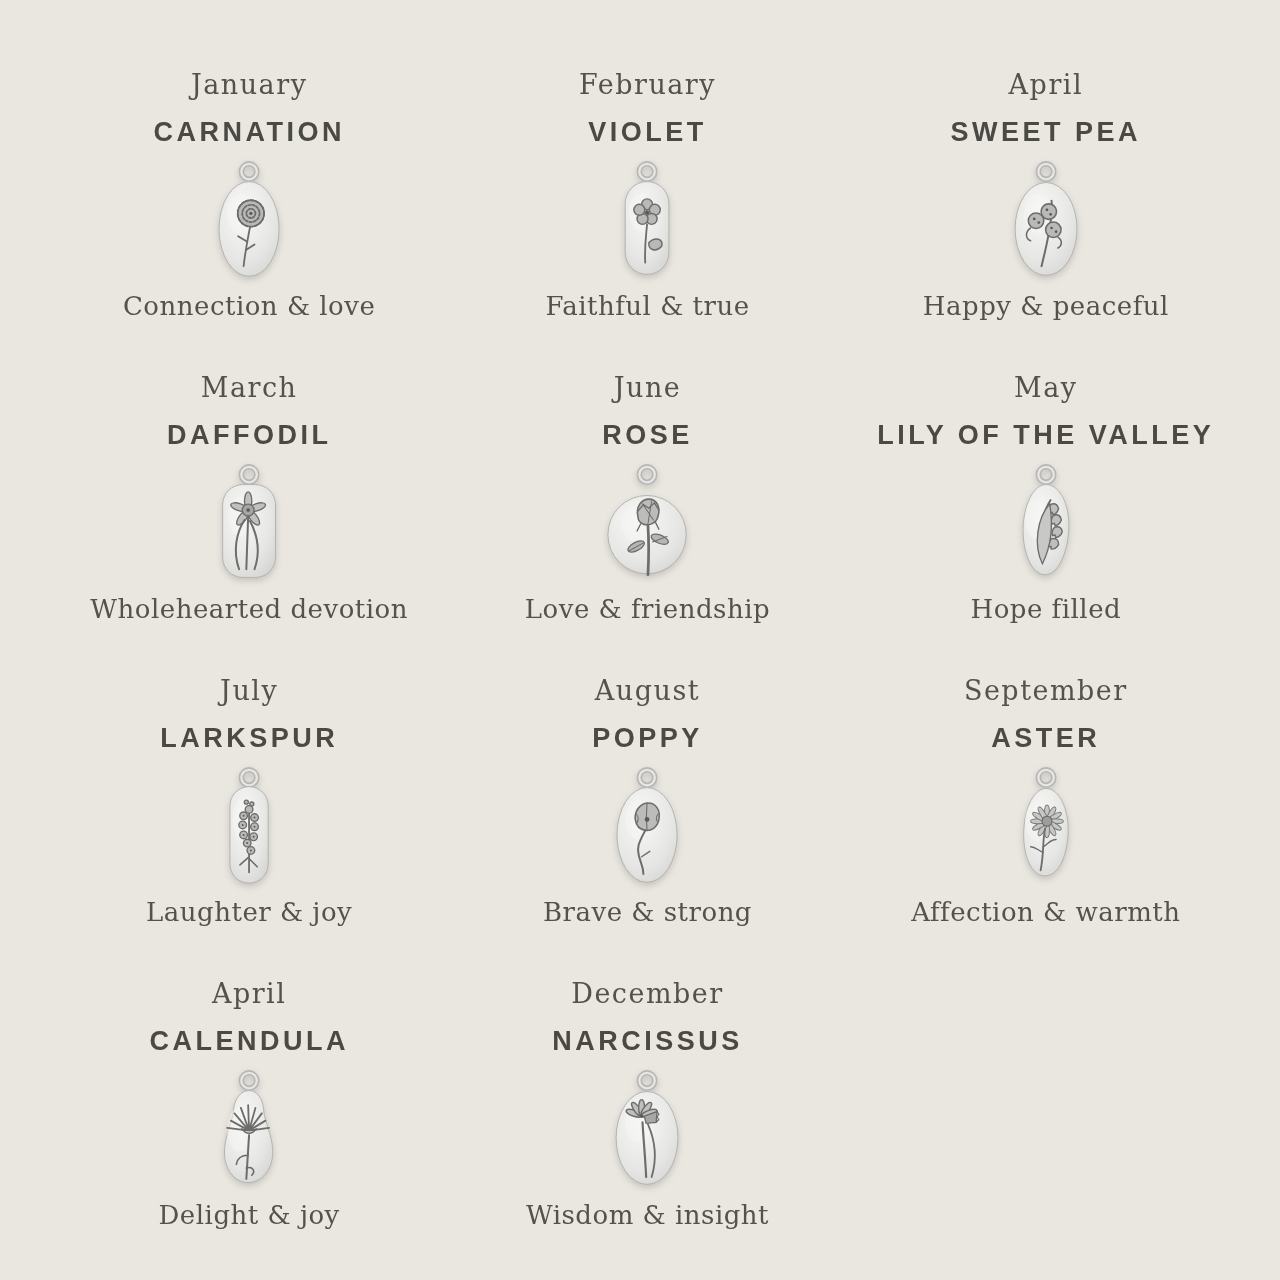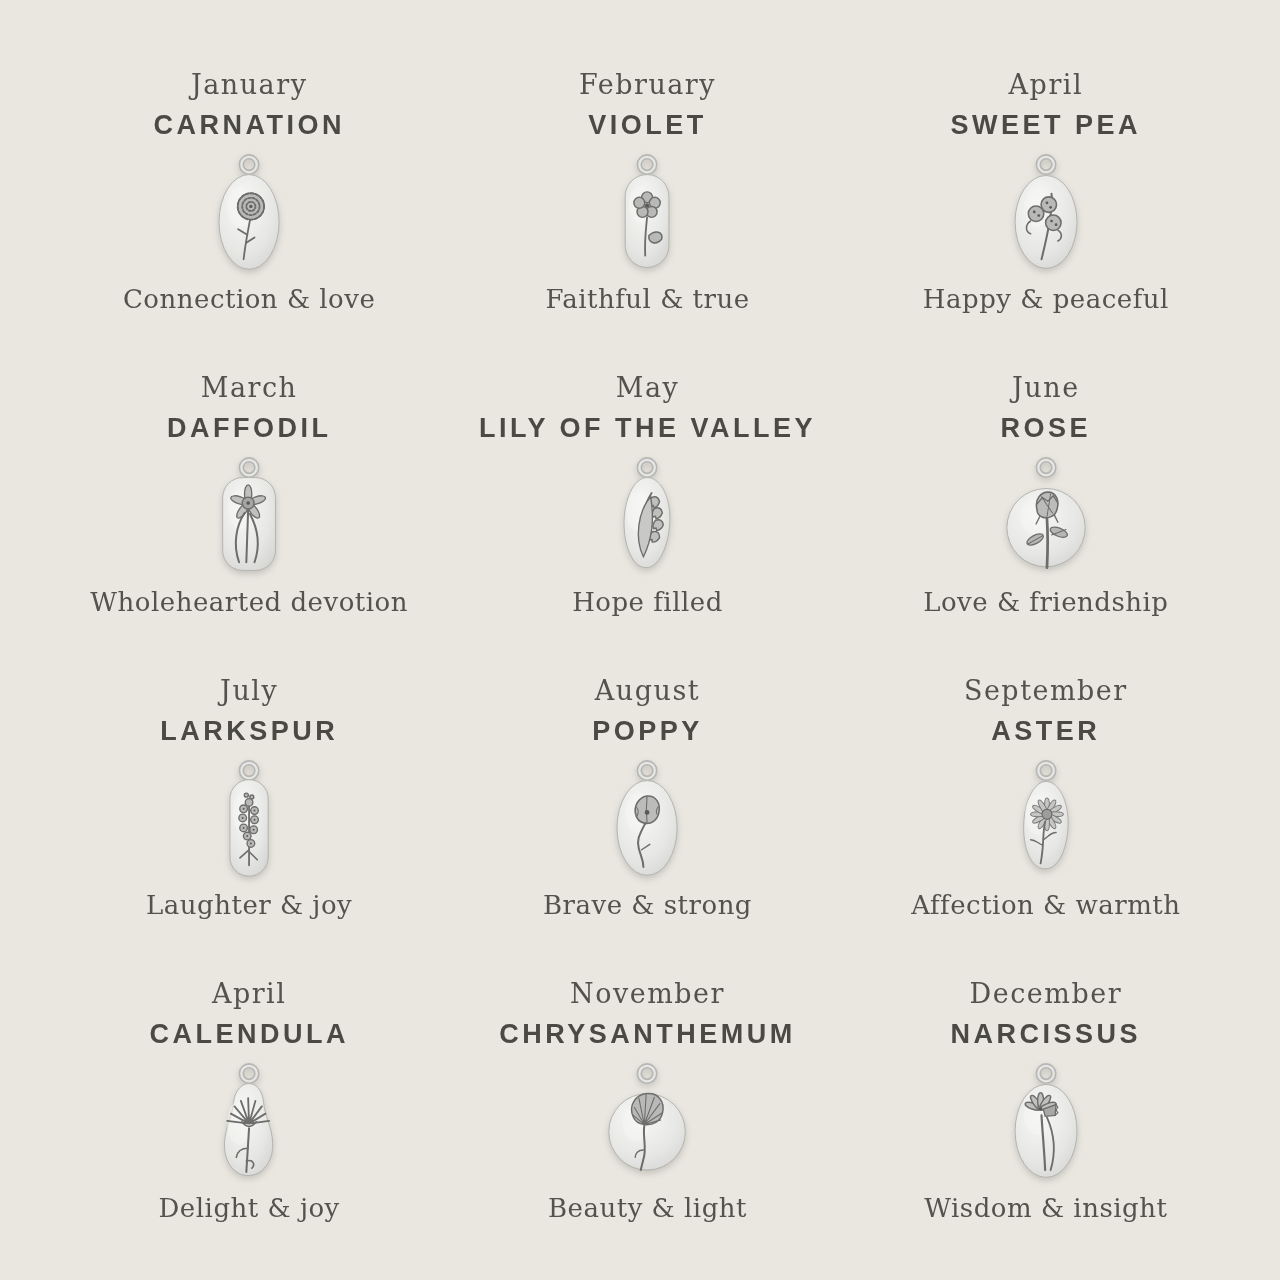--- a/index.html
+++ b/index.html
@@ -20,21 +20,21 @@
   }
   .cell{
     display:flex;flex-direction:column;align-items:center;text-align:left;
   }
   .month{
     margin-top:22px;
     font-size:27px;letter-spacing:1.5px;line-height:1.25;
     color:#54524c;
   }
   .flower{
-    margin-top:6px;
+    margin-top:13px;
     font-family:"Liberation Sans", sans-serif;
     font-weight:bold;font-size:27px;letter-spacing:3.5px;line-height:1.3;
     color:#4a4944;
     white-space:nowrap;
   }
   .pendant{
     height:142px;display:flex;align-items:center;justify-content:center;margin-top:2px;
   }
   .charm{height:132px;width:auto;filter:drop-shadow(0 3px 3px rgba(90,88,80,.25));}
   .meaning{
@@ -155,42 +155,20 @@
           <path d="M54 62 L52 120" fill="none" stroke-width="2.2"></path>
           <path d="M44 120 C37 100 41 80 50 66" fill="none" stroke-width="2.2"></path>
           <path d="M61 120 C68 100 64 82 56 67" fill="none" stroke-width="2.2"></path>
         </g>
       </svg>
     </div>
     <div class="meaning">Wholehearted devotion</div>
   </section>
 
   <section class="cell">
-    <div class="month">May</div>
-    <div class="flower">LILY OF THE VALLEY</div>
-    <div class="pendant">
-      <svg class="charm" viewBox="0 0 110 145">
-        <circle cx="55" cy="16" r="8.5" fill="none" stroke="#b6b6b4" stroke-width="6"></circle>
-        <circle cx="55" cy="16" r="8.5" fill="none" stroke="#e6e6e4" stroke-width="2.5"></circle>
-        <path d="M55 27 C68 27 79 44 80 68 C81 96 70 126 54 126 C38 126 28 98 30 70 C32 46 42 27 55 27 Z" fill="url(#silverR)" stroke="#b0b0ae" stroke-width="1"></path>
-        <ellipse cx="45" cy="64" rx="13" ry="22" fill="#f6f6f4" opacity="0.5"></ellipse>
-        <g stroke="#6d6d6b" stroke-width="1.6" fill="#bfbfbd" stroke-linecap="round">
-          <path d="M60 44 C52 56 47 78 50 108" fill="none" stroke-width="2"></path>
-          <path transform="translate(63 54) rotate(20)" d="M-5 -3 Q0 -9 5 -3 Q6 3 2 6 L0 4 L-2 6 Q-6 3 -5 -3 Z"></path>
-          <path transform="translate(66 66) rotate(28)" d="M-5 -3 Q0 -9 5 -3 Q6 3 2 6 L0 4 L-2 6 Q-6 3 -5 -3 Z"></path>
-          <path transform="translate(67 79) rotate(32)" d="M-5 -3 Q0 -9 5 -3 Q6 3 2 6 L0 4 L-2 6 Q-6 3 -5 -3 Z"></path>
-          <path transform="translate(63 92) rotate(40)" d="M-5 -3 Q0 -9 5 -3 Q6 3 2 6 L0 4 L-2 6 Q-6 3 -5 -3 Z"></path>
-          <path d="M51 114 C41 94 45 64 59 48 C63 72 60 96 51 114 Z" fill="#c8c8c6" stroke-width="1.5"></path>
-        </g>
-      </svg>
-    </div>
-    <div class="meaning">Hope filled</div>
-  </section>
-
-  <section class="cell">
     <div class="month">June</div>
     <div class="flower">ROSE</div>
     <div class="pendant">
       <svg class="charm" viewBox="0 0 110 145">
         <circle cx="55" cy="16" r="8.5" fill="none" stroke="#b6b6b4" stroke-width="6"></circle>
         <circle cx="55" cy="16" r="8.5" fill="none" stroke="#e6e6e4" stroke-width="2.5"></circle>
         <circle cx="55" cy="82" r="43" fill="url(#silverR)" stroke="#b0b0ae" stroke-width="1"></circle>
         <ellipse cx="43" cy="70" rx="16" ry="20" fill="#f6f6f4" opacity="0.5"></ellipse>
         <g stroke="#6d6d6b" stroke-linecap="round" fill="none" stroke-width="1.7">
           <path d="M45 62 C42 50 50 43 57 43 C66 43 70 52 67 62 C65 70 56 73 50 70 C46 68 45 65 45 62 Z" fill="#bcbcba"></path>
@@ -198,20 +176,42 @@
           <path d="M50 48 L62 66 M60 45 L56 70" stroke-width="1.1"></path>
           <path d="M48 70 L44 78 M64 68 L68 76" stroke-width="1.5"></path>
           <path d="M56 72 C57 88 57 106 56 126" stroke-width="3"></path>
           <ellipse cx="43" cy="95" rx="10" ry="4.5" transform="rotate(-28 43 95)" fill="#b6b6b4" stroke-width="1.4"></ellipse>
           <ellipse cx="69" cy="87" rx="10" ry="4.5" transform="rotate(22 69 87)" fill="#b6b6b4" stroke-width="1.4"></ellipse>
           <path d="M35 100 L51 91 M61 90 L77 84" stroke-width="1.1"></path>
         </g>
       </svg>
     </div>
     <div class="meaning">Love &amp; friendship</div>
+  </section>
+
+  <section class="cell">
+    <div class="month">May</div>
+    <div class="flower">LILY OF THE VALLEY</div>
+    <div class="pendant">
+      <svg class="charm" viewBox="0 0 110 145">
+        <circle cx="55" cy="16" r="8.5" fill="none" stroke="#b6b6b4" stroke-width="6"></circle>
+        <circle cx="55" cy="16" r="8.5" fill="none" stroke="#e6e6e4" stroke-width="2.5"></circle>
+        <path d="M55 27 C68 27 79 44 80 68 C81 96 70 126 54 126 C38 126 28 98 30 70 C32 46 42 27 55 27 Z" fill="url(#silverR)" stroke="#b0b0ae" stroke-width="1"></path>
+        <ellipse cx="45" cy="64" rx="13" ry="22" fill="#f6f6f4" opacity="0.5"></ellipse>
+        <g stroke="#6d6d6b" stroke-width="1.6" fill="#bfbfbd" stroke-linecap="round">
+          <path d="M60 44 C52 56 47 78 50 108" fill="none" stroke-width="2"></path>
+          <path transform="translate(63 54) rotate(20)" d="M-5 -3 Q0 -9 5 -3 Q6 3 2 6 L0 4 L-2 6 Q-6 3 -5 -3 Z"></path>
+          <path transform="translate(66 66) rotate(28)" d="M-5 -3 Q0 -9 5 -3 Q6 3 2 6 L0 4 L-2 6 Q-6 3 -5 -3 Z"></path>
+          <path transform="translate(67 79) rotate(32)" d="M-5 -3 Q0 -9 5 -3 Q6 3 2 6 L0 4 L-2 6 Q-6 3 -5 -3 Z"></path>
+          <path transform="translate(63 92) rotate(40)" d="M-5 -3 Q0 -9 5 -3 Q6 3 2 6 L0 4 L-2 6 Q-6 3 -5 -3 Z"></path>
+          <path d="M51 114 C41 94 45 64 59 48 C63 72 60 96 51 114 Z" fill="#c8c8c6" stroke-width="1.5"></path>
+        </g>
+      </svg>
+    </div>
+    <div class="meaning">Hope filled</div>
   </section>
 
   <section class="cell">
     <div class="month">July</div>
     <div class="flower">LARKSPUR</div>
     <div class="pendant">
       <svg class="charm" viewBox="0 0 110 145">
         <circle cx="55" cy="16" r="8.5" fill="none" stroke="#b6b6b4" stroke-width="6"></circle>
         <circle cx="55" cy="16" r="8.5" fill="none" stroke="#e6e6e4" stroke-width="2.5"></circle>
         <rect x="34" y="26" width="42" height="106" rx="21" fill="url(#silverR)" stroke="#b0b0ae" stroke-width="1"></rect>
@@ -311,39 +311,20 @@
           <path d="M47 69 Q55 79 63 69" stroke-width="1.8"></path>
           <path d="M55 76 C54 90 53 106 52 124" stroke-width="2.2"></path>
           <path d="M54 98 C46 98 42 102 41 108" stroke-width="1.8"></path>
           <path d="M52 112 C60 110 62 116 58 120" stroke-width="1.8"></path>
         </g>
       </svg>
     </div>
     <div class="meaning">Delight &amp; joy</div>
   </section>
 
-  <section class="cell">
-    <div class="month">November</div>
-    <div class="flower">CHRYSANTHEMUM</div>
-    <div class="pendant">
-      <svg class="charm" viewBox="0 0 110 145">
-        <circle cx="55" cy="16" r="8.5" fill="none" stroke="#b6b6b4" stroke-width="6"></circle>
-        <circle cx="55" cy="16" r="8.5" fill="none" stroke="#e6e6e4" stroke-width="2.5"></circle>
-        <circle cx="55" cy="80" r="42" fill="url(#silverR)" stroke="#b0b0ae" stroke-width="1"></circle>
-        <ellipse cx="43" cy="70" rx="15" ry="20" fill="#f6f6f4" opacity="0.5"></ellipse>
-        <g stroke="#6d6d6b" stroke-linecap="round" fill="none" stroke-width="1.6">
-          <path d="M40 64 C34 52 42 39 55 38 C67 37 75 47 72 59 C70 69 61 73 52 72 C45 71 42 69 40 64 Z" fill="#b9b9b7"></path>
-          <path d="M52 72 L40 62 M52 72 L41 53 M52 72 L46 43 M52 72 L54 39 M52 72 L63 42 M52 72 L69 49 M52 72 L72 59 M52 72 L70 67" stroke-width="1.2"></path>
-          <path d="M52 73 C50 86 55 98 51 110 C50 114 49 118 48 122" stroke-width="2.2"></path>
-          <path d="M51 100 C45 100 42 104 42 108" stroke-width="1.6"></path>
-        </g>
-      </svg>
-    </div>
-    <div class="meaning">Beauty &amp; light</div>
-  </section>
 
   <section class="cell">
     <div class="month">December</div>
     <div class="flower">NARCISSUS</div>
     <div class="pendant">
       <svg class="charm" viewBox="0 0 110 145">
         <circle cx="55" cy="16" r="8.5" fill="none" stroke="#b6b6b4" stroke-width="6"></circle>
         <circle cx="55" cy="16" r="8.5" fill="none" stroke="#e6e6e4" stroke-width="2.5"></circle>
         <ellipse cx="55" cy="79" rx="34" ry="51" fill="url(#silverR)" stroke="#b0b0ae" stroke-width="1"></ellipse>
         <ellipse cx="46" cy="62" rx="15" ry="22" fill="#f6f6f4" opacity="0.5"></ellipse>

